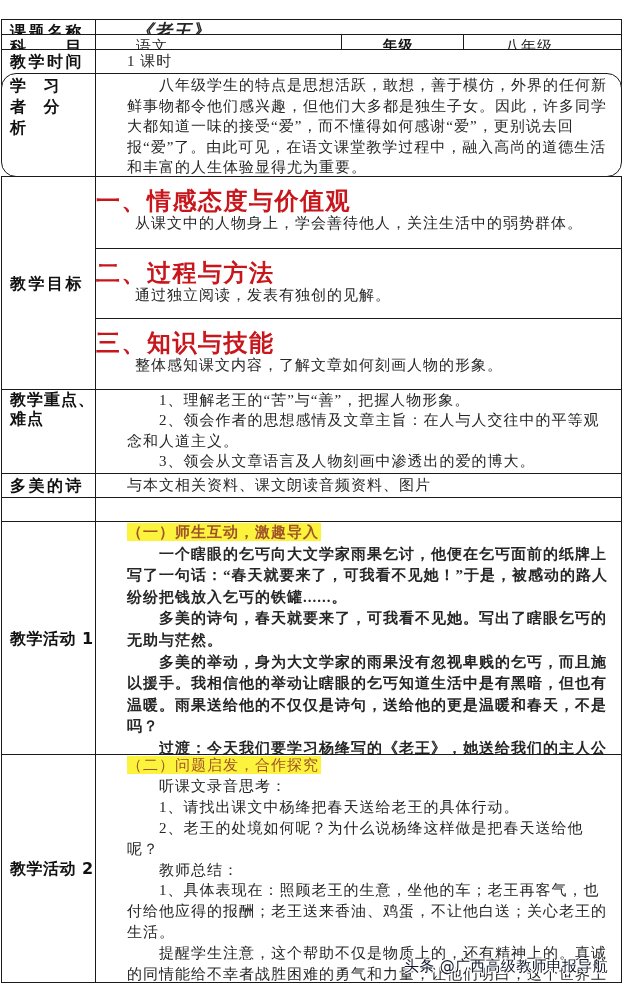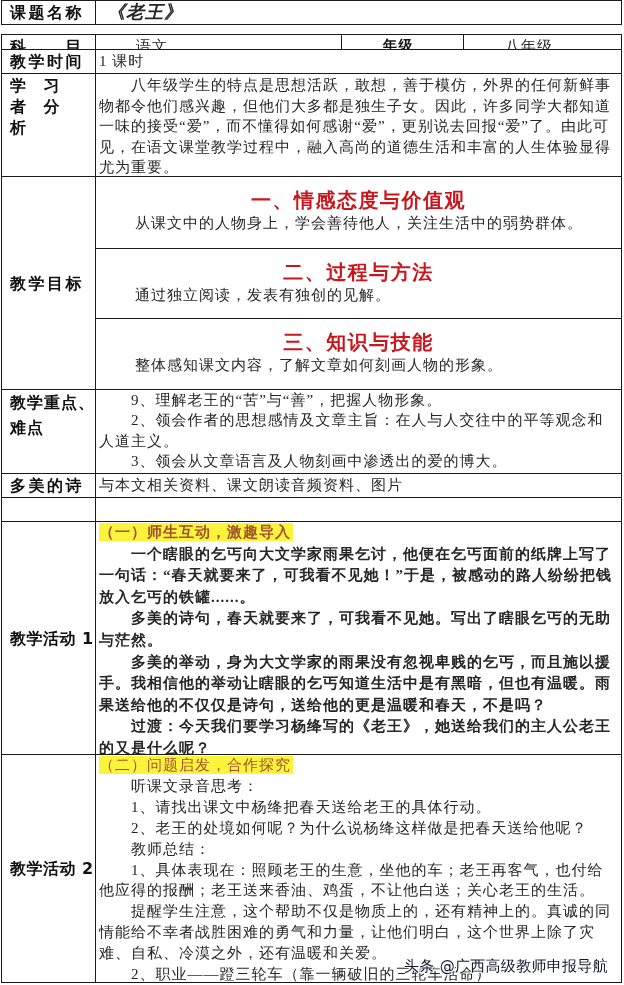--- a/index.html
+++ b/index.html
@@ -21,80 +21,80 @@
   }
   .label{
     width:94px;flex:0 0 94px;box-sizing:border-box;border-right:1px solid var(--border);
     font-family:"DejaVu Sans","Liberation Sans",sans-serif;font-weight:bold;
     color:var(--label-text);font-size:16px;letter-spacing:2.5px;
     padding-left:8px;line-height:23px;white-space:pre-line;overflow:visible;
   }
   .label.center{display:flex;align-items:center;}
   .label.tight{letter-spacing:0.5px;}
   .label.spread{letter-spacing:6px;line-height:21px;padding-top:1px;}
-  .label.kp{letter-spacing:1px;line-height:25px;padding-top:0;}
+  .label.kp{letter-spacing:1px;line-height:19px;padding-top:0;}
   .content{
     flex:1;box-sizing:border-box;padding:0 6px 0 3px;
-    font-size:15px;letter-spacing:1px;line-height:23px;overflow:hidden;
+    font-size:15px;letter-spacing:1px;line-height:23px;overflow:hidden;margin-left:28px;
   }
   .p{margin:0;text-indent:32px;}
   .p.noindent{text-indent:0;}
   .title-value{font-weight:bold;font-style:italic;font-size:18px;padding-left:8px;letter-spacing:1px;}
   .subcell{box-sizing:border-box;border-right:1px solid var(--border);}
   .subcell:last-child{border-right:none;}
   .sub-label{
     font-family:Liberation Mono, monospace;font-weight:bold;color:var(--label-text);
     font-size:14px;letter-spacing:1.5px;padding-left:5px;line-height:23px;
   }
   .sub-value{font-size:15px;letter-spacing:1px;padding-left:4px;line-height:23px;}
   .learner{line-height:20.6px;padding-top:1px;}
   .obj-wrap{flex:1;display:flex;flex-direction:column;}
   .obj{height:71px;box-sizing:border-box;border-top:1px solid var(--border);display:flex;flex-direction:column;}
   .obj:first-child{border-top:none;}
   .obj-heading{
-    margin-top:11px;height:25px;line-height:25px;text-align:center;color:var(--heading-red);
-    font-weight:bold;font-size:20px;letter-spacing:1.5px;
+    margin-top:11px;height:25px;line-height:25px;text-align:left;color:var(--heading-red);
+    font-weight:bold;font-size:24px;letter-spacing:1.5px;
     font-family:"DejaVu Serif","Liberation Serif",serif;
   }
   .obj-text{height:20px;line-height:20px;font-size:15px;letter-spacing:1px;padding-left:39px;}
   .kp-text{line-height:20.3px;padding-top:0;}
   .center-text{text-align:center;}
   .act1{line-height:21.6px;font-weight:bold;}
   .act2{line-height:20.9px;padding-top:0;}
   .hl{background:var(--hl-yellow);color:var(--hl-text);padding:1px 2px 1px 0;}
   .watermark{
     position:absolute;left:404px;top:957px;font-family:"DejaVu Sans","Liberation Sans",sans-serif;
     font-size:15px;color:#0f172a;letter-spacing:0.3px;
     text-shadow:-1px 0 #fff,1px 0 #fff,0 -1px #fff,0 1px #fff,1px 1px #fff,-1px -1px #fff;
     white-space:nowrap;
   }
 </style>
 </head>
 <body>
 
-<div class="row" style="top:0;height:25px;">
+<div class="row" style="top:19px;height:25px;">
   <div class="label">课题名称</div>
   <div class="content">
     <span class="title-value">《老王》</span>
   </div>
 </div>
 
 <div class="row" style="top:34px;height:25px;gap:36px;">
   <div class="label">科　　目</div>
   <div class="subcell sub-value" style="width:210px;flex:0 0 210px;">语文</div>
   <div class="subcell sub-label" style="width:86px;flex:0 0 86px;">年级</div>
   <div class="subcell sub-value" style="flex:1;padding-left:5px;">八年级</div>
 </div>
 
 <div class="row" style="top:49px;height:42px;">
   <div class="label">教学时间</div>
   <div class="content">1 课时</div>
 </div>
 
-<div class="row" style="top:73px;height:104px;">
+<div class="row" style="top:73px;height:104px;border-radius:15px;">
   <div class="label spread">学 习 者 分
 析</div>
   <div class="content learner">
     <p class="p">八年级学生的特点是思想活跃，敢想，善于模仿，外界的任何新鲜事物都令他们感兴趣，但他们大多都是独生子女。因此，许多同学大都知道一味的接受“爱”，而不懂得如何感谢“爱”，更别说去回报“爱”了。由此可见，在语文课堂教学过程中，融入高尚的道德生活和丰富的人生体验显得尤为重要。</p>
   </div>
 </div>
 
 <div class="row" style="top:176px;height:214px;">
   <div class="label center">教学目标</div>
   <div class="obj-wrap">
@@ -110,21 +110,21 @@
       <div class="obj-heading">三、知识与技能</div>
       <div class="obj-text">整体感知课文内容，了解文章如何刻画人物的形象。</div>
     </div>
   </div>
 </div>
 
 <div class="row" style="top:389px;height:85px;">
   <div class="label kp">教学重点、
 难点</div>
   <div class="content kp-text">
-    <p class="p">9、理解老王的“苦”与“善”，把握人物形象。</p>
+    <p class="p">1、理解老王的“苦”与“善”，把握人物形象。</p>
     <p class="p">2、领会作者的思想感情及文章主旨：在人与人交往中的平等观念和人道主义。</p>
     <p class="p">3、领会从文章语言及人物刻画中渗透出的爱的博大。</p>
   </div>
 </div>
 
 <div class="row" style="top:473px;height:25px;">
   <div class="label">多美的诗句</div>
   <div class="content">与本文相关资料、课文朗读音频资料、图片</div>
 </div>
 

